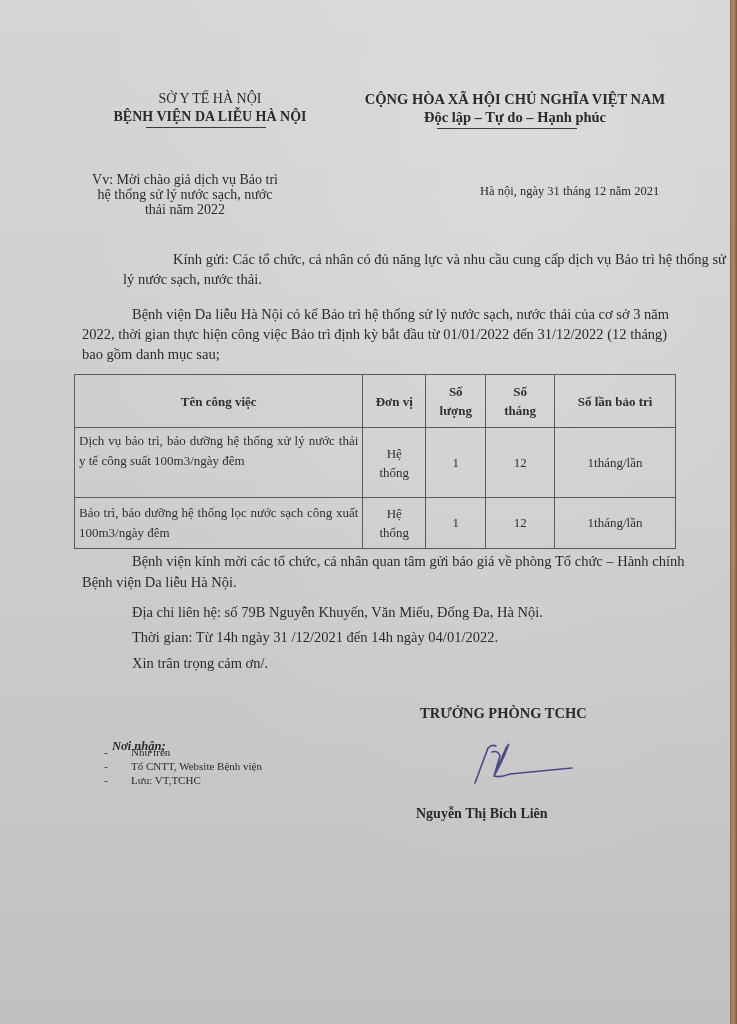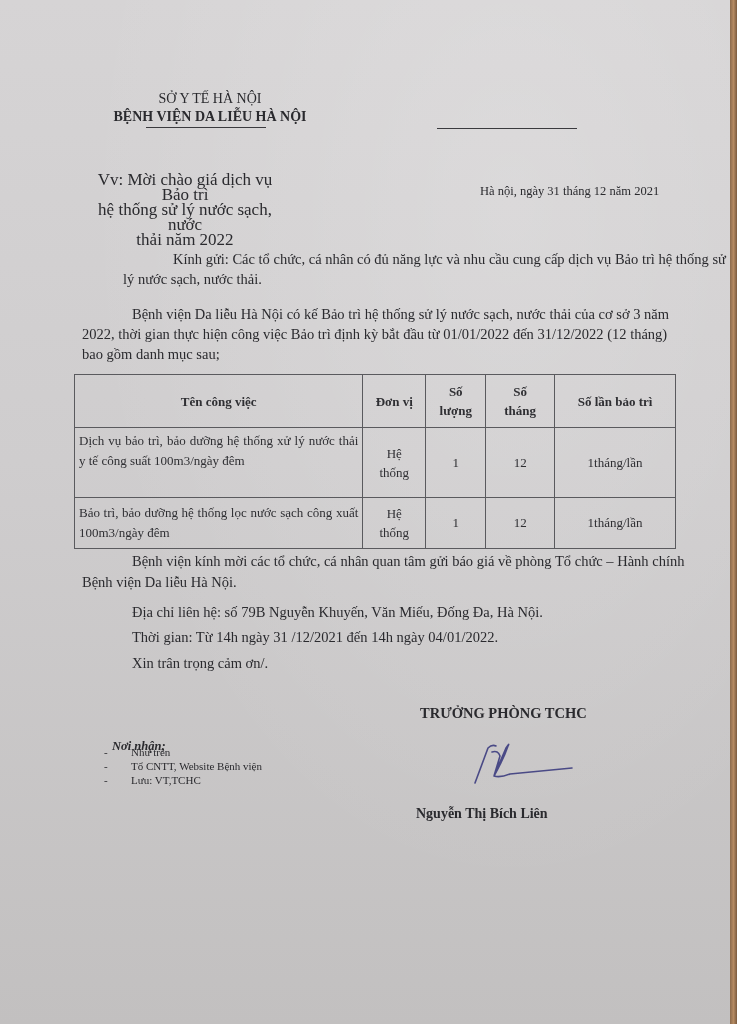--- a/index.html
+++ b/index.html
@@ -21,21 +21,21 @@
   }
   .abs { position:absolute; }
   .center { text-align:center; }
   .b { font-weight:bold; }
   .i { font-style:italic; }
 
   .hdr-left { left:90px; top:90px; width:240px; font-size:14px; line-height:18px; }
   .hdr-right { left:330px; top:90px; width:370px; font-size:14.5px; line-height:18px; }
   .uline { position:absolute; height:1px; background:#3a3a3e; }
 
-  .vv { left:90px; top:172px; width:190px; font-size:17px; line-height:15px; text-align:center; }
+  .vv { left:90px; top:172px; width:190px; font-size:14px; line-height:15px; text-align:center; }
   .date { left:480px; top:184px; font-size:12.5px; }
 
   .para { font-size:14.5px; line-height:20px; left:82px; width:605px; }
   .indent { text-indent:50px; }
 
   table.jobs {
     position:absolute; left:74px; top:374px; width:602px;
     border-collapse:collapse; font-size:13px; color:#2f2f33;
   }
   table.jobs td, table.jobs th {
@@ -58,20 +58,24 @@
 <body>
 
 <div class="paper">
 
   <div class="abs hdr-left center">
     <div>SỞ Y TẾ HÀ NỘI</div>
     <div class="b">BỆNH VIỆN DA LIỄU HÀ NỘI</div>
   </div>
   <div class="uline" style="left:146px; top:127px; width:120px;"></div>
 
+  <div class="abs hdr-right center">
+    <div class="b">CỘNG HÒA XÃ HỘI CHỦ NGHĨA VIỆT NAM</div>
+    <div class="b">Độc lập – Tự do – Hạnh phúc</div>
+  </div>
   <div class="uline" style="left:437px; top:128px; width:140px;"></div>
 
   <div class="abs vv">
     <div>Vv: Mời chào giá dịch vụ Bảo trì</div>
     <div>hệ thống sử lý nước sạch, nước</div>
     <div>thải năm 2022</div>
   </div>
 
   <div class="abs date">Hà nội, ngày 31  tháng  12  năm 2021</div>
 

